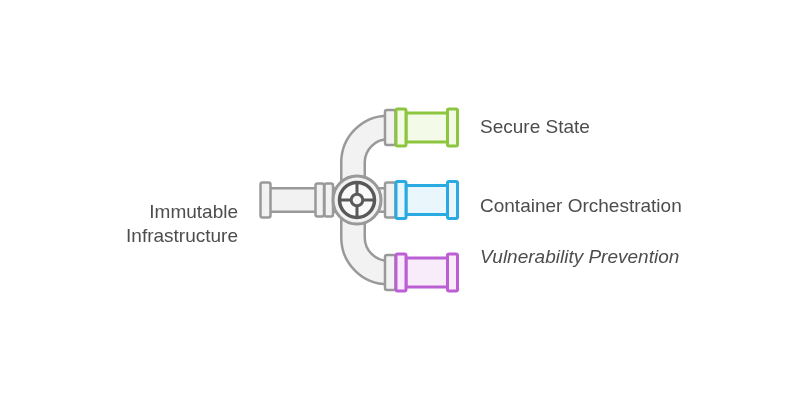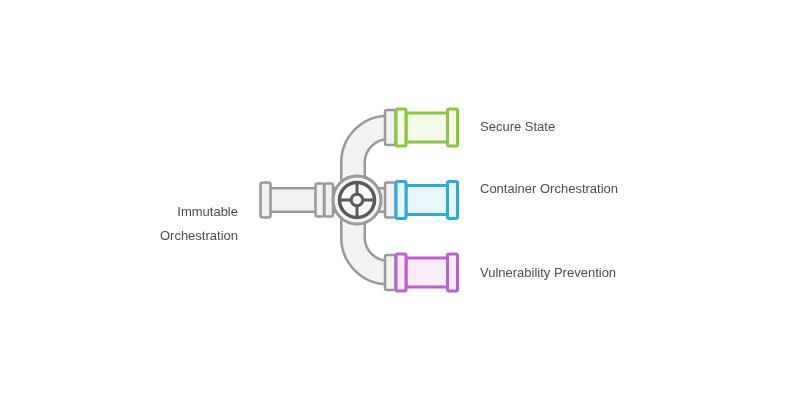--- a/index.html
+++ b/index.html
@@ -23,35 +23,35 @@
   svg.pipes {
     position: absolute;
     left: 0;
     top: 0;
     width: 800px;
     height: 400px;
   }
   .label {
     position: absolute;
     color: var(--text-color, #4d4d4d);
-    font-size: 13px;
+    font-size: 19px;
     line-height: 26px;
     white-space: nowrap;
   }
   .root-label {
     left: 38px;
     width: 200px;
     top: 176px;
     text-align: right;
     line-height: 24px;
     margin-top: 24px;
   }
   .branch-label-0 { left: 480px; top: 114px; }
-  .branch-label-1 { left: 480px; top: 176px; }
-  .branch-label-2 { left: 480px; top: 260px; }
+  .branch-label-1 { left: 480px; top: 193px; }
+  .branch-label-2 { left: 480px; top: 244px; font-style: italic; }
 </style>
 </head>
 <body style="background: rgb(255, 255, 255);">
 
 <div class="stage">
 
   <svg class="pipes" viewBox="0 0 800 400">
 
     <g fill="none" stroke-width="26" stroke="#999999">
       <path d="M 353 202 V 162.5 A 35 35 0 0 1 388 127.5 H 392"></path>
@@ -98,21 +98,21 @@
 
     <g stroke-width="3">
       <rect x="406" y="258" width="42" height="29" rx="1" stroke="#BC5FD4" fill="#F8ECFB"></rect>
       <rect x="396" y="254" width="10" height="37" rx="1.5" stroke="#BC5FD4" fill="#F8ECFB"></rect>
       <rect x="447.5" y="254" width="10" height="37" rx="1.5" stroke="#BC5FD4" fill="#F8ECFB"></rect>
     </g>
   </svg>
 
   <div class="label root-label">
     <div>Immutable</div>
-    <div>Orchestration</div>
+    <div>Infrastructure</div>
   </div>
 
   <div class="label branch-label-0">Secure State</div>
 
   <div class="label branch-label-1">Container Orchestration</div>
 
   <div class="label branch-label-2">Vulnerability Prevention</div>
 
 </div>
 

